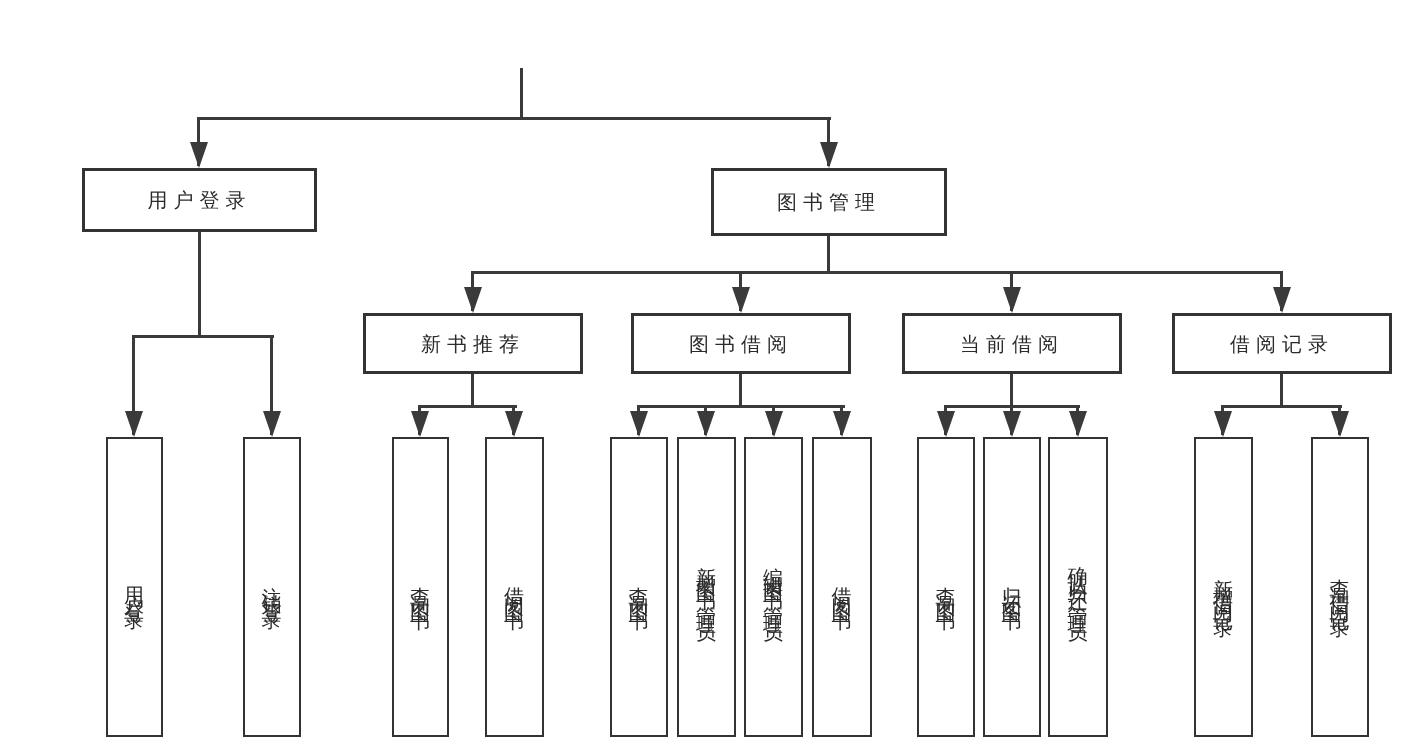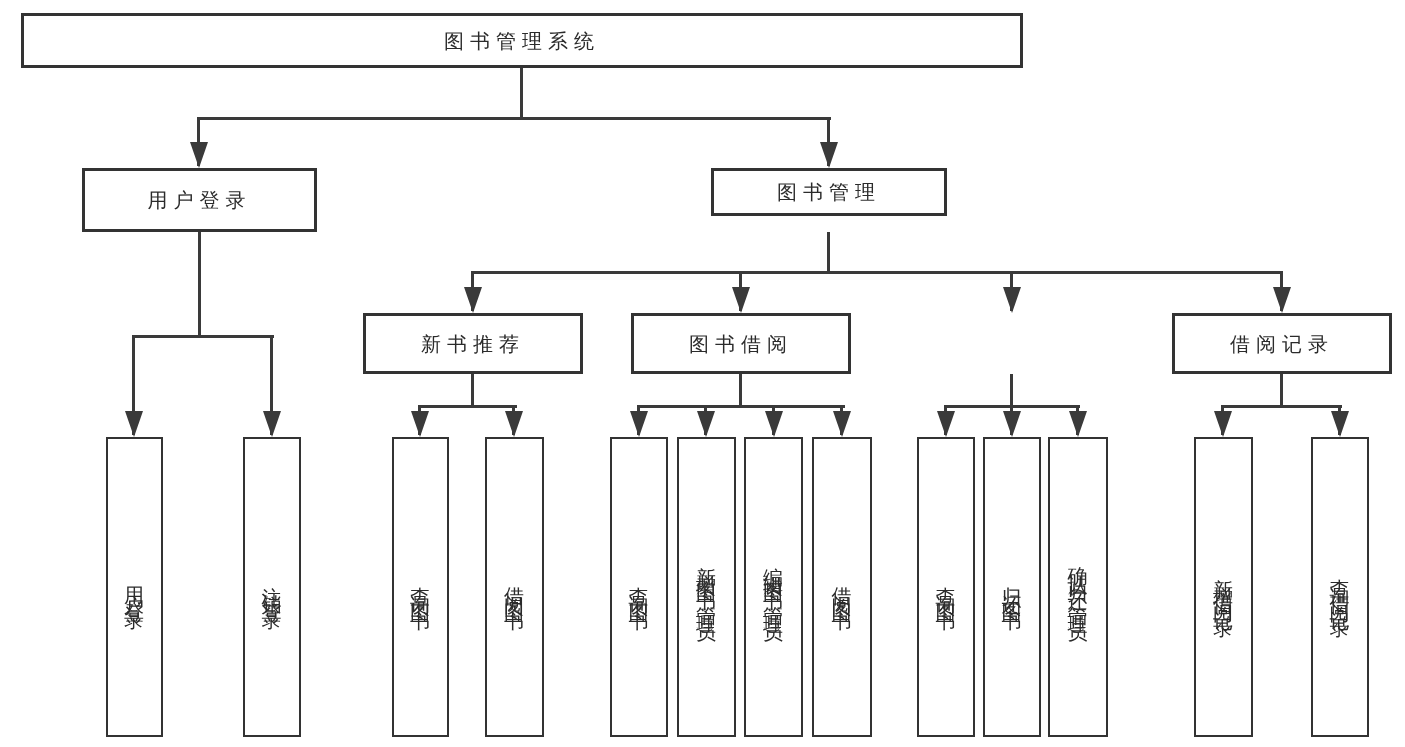--- a/index.html
+++ b/index.html
@@ -32,39 +32,36 @@
   .watermark{
     position:absolute;left:1190px;top:715px;font-size:17px;letter-spacing:1px;
     color:var(--wm,#c9c9c9);z-index:5;white-space:nowrap;
   }
 </style>
 </head>
 <body>
 
 <div class="canvas">
 
-  <div class="box" style="left:21px;top:13px;width:1002px;height:55px;">
-    <span>图书管理系统</span>
-  </div>
 
   <div class="vline" style="left:520px;top:68px;height:50px;"></div>
   <div class="hline" style="left:197px;top:117px;width:634px;"></div>
   <div class="arrow" style="left:190px;top:118px;height:50px;">
     <i class="stem"></i>
       <i class="head"></i>
   </div>
   <div class="arrow" style="left:820px;top:118px;height:50px;">
     <i class="stem"></i>
       <i class="head"></i>
   </div>
 
   <div class="box" style="left:82px;top:168px;width:235px;height:64px;">
     <span>用户登录</span>
   </div>
-  <div class="box" style="left:711px;top:168px;width:236px;height:48px;">
+  <div class="box" style="left:711px;top:168px;width:236px;height:68px;">
     <span>图书管理</span>
   </div>
 
   <div class="vline" style="left:198px;top:232px;height:103px;"></div>
   <div class="hline" style="left:132px;top:335px;width:142px;"></div>
   <div class="arrow" style="left:125px;top:335px;height:102px;">
     <i class="stem"></i>
       <i class="head"></i>
   </div>
   <div class="arrow" style="left:263px;top:335px;height:102px;">
@@ -90,20 +87,23 @@
     <i class="stem"></i>
       <i class="head"></i>
   </div>
 
   <div class="box" style="left:631px;top:313px;width:220px;height:61px;">
     <span>图书借阅</span>
   </div>
   <div class="box" style="left:363px;top:313px;width:220px;height:61px;">
     <span>新书推荐</span>
   </div>
+  <div class="box" style="left:902px;top:313px;width:220px;height:61px;">
+    <span>当前借阅</span>
+  </div>
   <div class="box" style="left:1172px;top:313px;width:220px;height:61px;">
     <span>借阅记录</span>
   </div>
 
   <div class="vline" style="left:471px;top:374px;height:31px;"></div>
   <div class="hline" style="left:418px;top:405px;width:99px;"></div>
   <div class="arrow" style="left:411px;top:405px;height:32px;">
     <i class="stem"></i>
       <i class="head"></i>
   </div>

